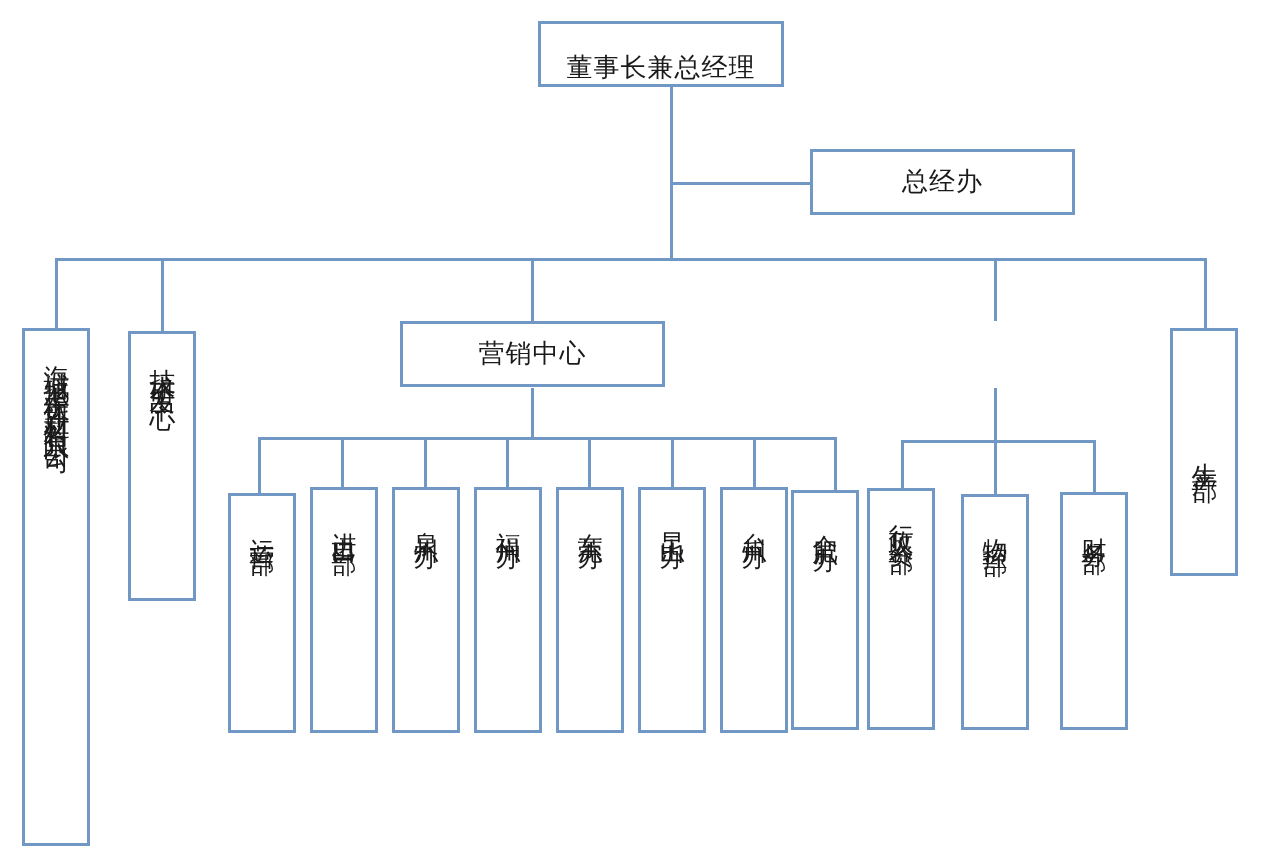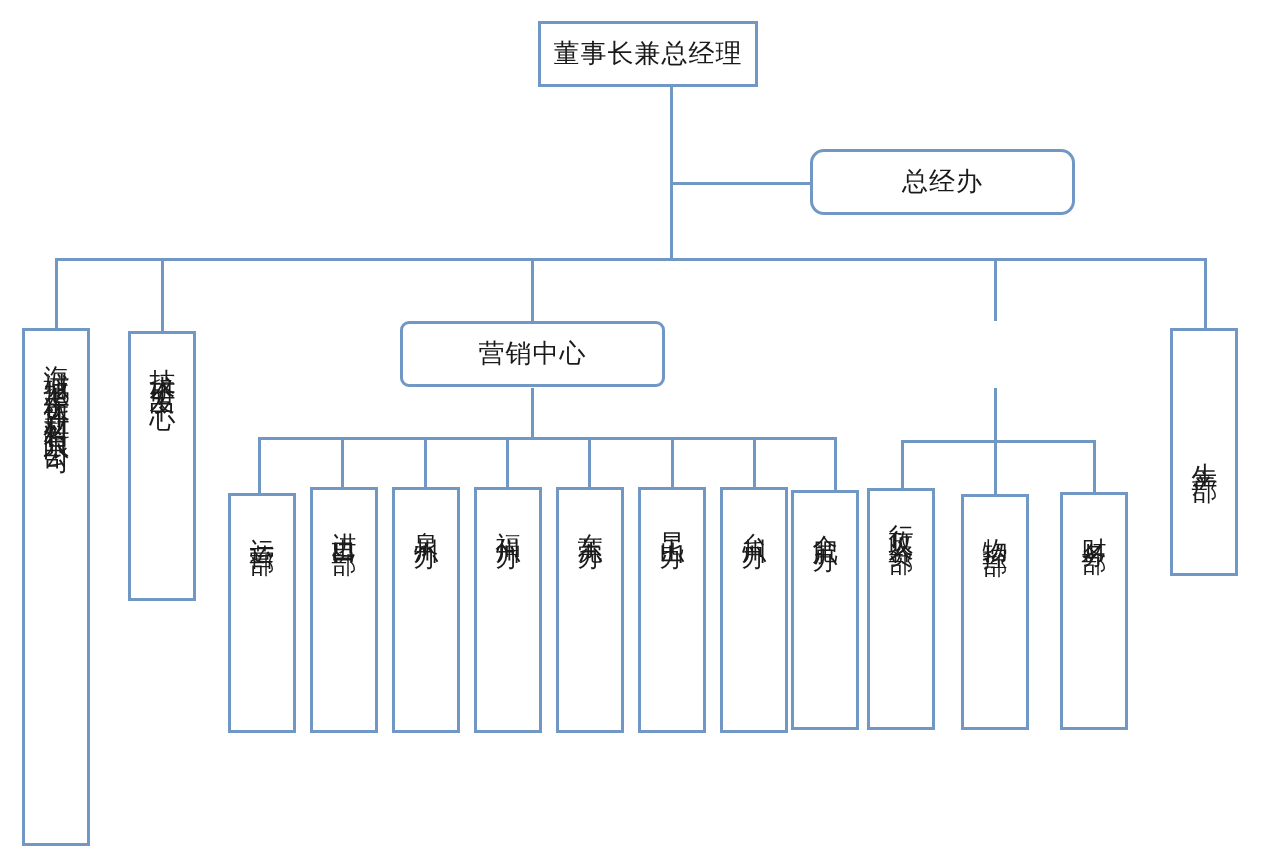--- a/index.html
+++ b/index.html
@@ -96,37 +96,37 @@
   <div class="line vt" style="left:671px; top:437px; height:50px;"></div>
   <div class="line vt" style="left:753px; top:437px; height:50px;"></div>
   <div class="line vt" style="left:834px; top:437px; height:53px;"></div>
 
   <div class="line vt" style="left:994px; top:388px; height:55px;"></div>
   <div class="line hz" style="left:901px; top:440px; width:195px;"></div>
   <div class="line vt" style="left:901px; top:440px; height:48px;"></div>
   <div class="line vt" style="left:994px; top:440px; height:54px;"></div>
   <div class="line vt" style="left:1093px; top:440px; height:52px;"></div>
 
-  <div class="node h" style="left:538px; top:21px; width:220px; height:66px;">
+  <div class="node h" style="left:538px; top:21px; width:246px; height:66px;align-items:flex-end;">
     <span class="label">董事长兼总经理</span>
   </div>
 
-  <div class="node h" style="left:810px; top:149px; width:265px; height:66px;border-radius:14px;">
+  <div class="node h" style="left:810px; top:149px; width:265px; height:66px;">
     <span class="label">总经办</span>
   </div>
 
   <div class="node v top" style="left:22px; top:328px; width:68px; height:518px;">
     <span class="label">海城旭丰粉体新材料有限公司</span>
   </div>
 
   <div class="node v top" style="left:128px; top:331px; width:68px; height:270px;">
     <span class="label">技术研发中心</span>
   </div>
 
-  <div class="node h" style="left:400px; top:321px; width:265px; height:66px;border-radius:9px;">
+  <div class="node h" style="left:400px; top:321px; width:265px; height:66px;">
     <span class="label">营销中心</span>
   </div>
 
 
   <div class="node v" style="left:1170px; top:328px; width:68px; height:248px;">
     <span class="label">生产部</span>
   </div>
 
   <div class="node v narrow topmid" style="left:228px; top:493px; width:68px; height:240px;">
     <span class="label">运营部</span>

